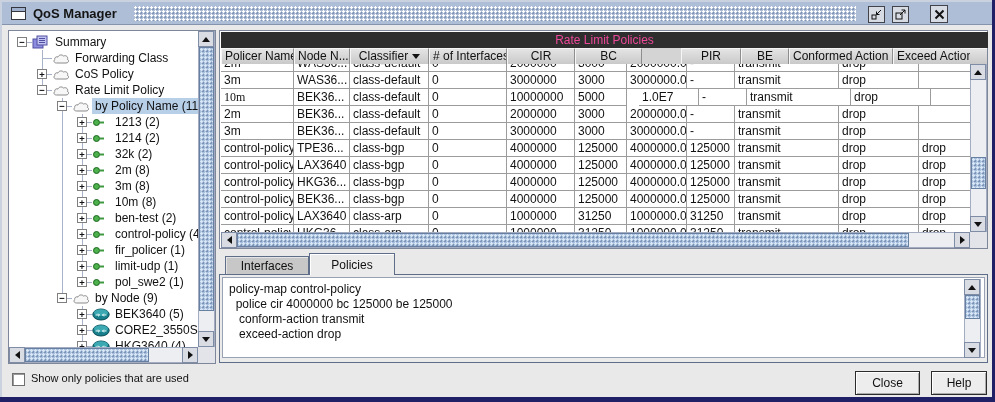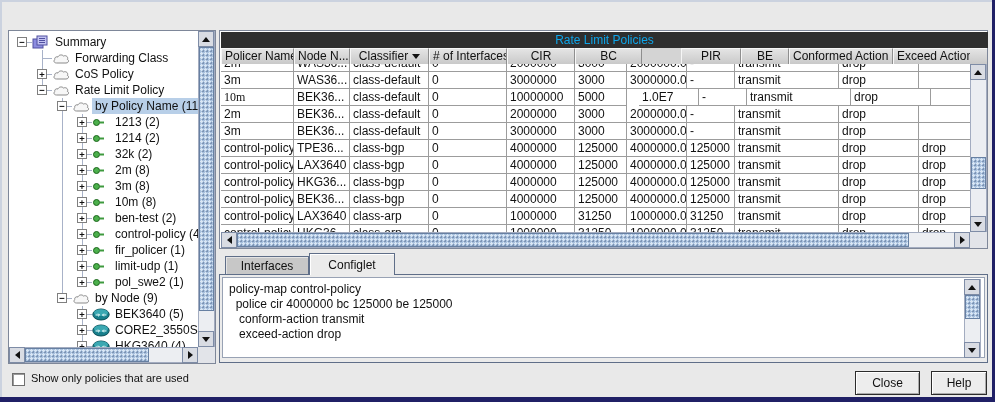--- a/index.html
+++ b/index.html
@@ -58,21 +58,21 @@
   .thumb{position:absolute;border:1px solid #6780A2;
     background-color:#A9C1DE;
     background-image:
       radial-gradient(circle at 1.5px 1.5px,#D9E6F4 1px,rgba(0,0,0,0) 1.4px),
       radial-gradient(circle at 3.5px 3.5px,#7D94B4 1px,rgba(0,0,0,0) 1.4px);
     background-size:4px 4px;}
   .corner{position:absolute;background:#E2E4E9;}
 
   
   .tablepanel{left:219px;top:30px;width:769px;height:219px;}
-  .tband{position:absolute;left:1px;top:1px;width:767px;height:16px;background:#2E2E2E;color:#0ea5e9;
+  .tband{position:absolute;left:1px;top:1px;width:767px;height:16px;background:#2E2E2E;color:#ec4899;
     font-size:12px;text-align:center;line-height:16px;}
   .theadvp{position:absolute;left:1px;top:17px;width:749px;height:16px;overflow:hidden;background:#D4D4D4;}
   .thead{display:flex;width:780px;}
   .hcell{flex:none;height:16px;background:linear-gradient(#E4E4E4,#C9C9C9);
     border-top:1px solid #F6F6F6;border-left:1px solid #F6F6F6;border-right:1px solid #8E8E8E;
     font-size:12px;line-height:14px;color:#111;padding:0 3px;overflow:hidden;white-space:nowrap;}
   .hcell.c{text-align:center;}
   .sortarrow{display:inline-block;margin-left:4px;width:0;height:0;border-left:4px solid transparent;border-right:4px solid transparent;border-top:5px solid #111;vertical-align:middle;}
   .headcorner{position:absolute;left:750px;top:17px;width:17px;height:16px;background:linear-gradient(#E4E4E4,#C9C9C9);border-top:1px solid #F6F6F6;}
   .tbodyvp{position:absolute;left:1px;top:33px;width:749px;height:168px;overflow:hidden;background:#fff;}
@@ -99,20 +99,42 @@
     font-family:"Liberation Sans",sans-serif;font-size:12px;color:#111;
     box-shadow:inset 1px 1px 0 #FFFFFF, inset -1px -1px 0 #ABABAB;}
 </style>
 </head>
 <body>
 
 <div class="window">
   <div class="frame-top"></div>
   <div class="frame-left"></div>
 
+  <div class="titlebar">
+    <span class="wicon"></span>
+    <span class="wtitle">QoS Manager</span>
+    <div class="ttex bumps"></div>
+    <div class="tbtn" style="left:866px;">
+      <svg width="13" height="13" viewBox="0 0 13 13">
+        <rect x="2" y="7" width="4" height="4" fill="none" stroke="#111"></rect>
+        <path d="M6.5 6.5 L11 2 M6.5 6.5 h3 M6.5 6.5 v-3" fill="none" stroke="#111"></path>
+      </svg>
+    </div>
+    <div class="tbtn" style="left:890px;">
+      <svg width="13" height="13" viewBox="0 0 13 13">
+        <rect x="2" y="5" width="6" height="6" fill="none" stroke="#111"></rect>
+        <path d="M6 7 L11 2 M11 2 h-3.5 M11 2 v3.5" fill="none" stroke="#111"></path>
+      </svg>
+    </div>
+    <div class="tbtn" style="left:928px;width:18px;height:18px;top:3px;">
+      <svg width="11" height="11" viewBox="0 0 11 11">
+        <path d="M1.5 1.5 L9.5 9.5 M9.5 1.5 L1.5 9.5" stroke="#111" stroke-width="2"></path>
+      </svg>
+    </div>
+  </div>
 
   <div class="panel treepanel">
     <div class="treeview" id="tree">
         <div class="trow">
           <span class="tcell tnode">
             <span class="hl"></span>
             <span class="thandle">−</span>
           </span>
           <span class="ticon">
             <svg width="16" height="14" viewBox="0 0 16 14">
@@ -622,21 +644,21 @@
         </div>
     </div>
     <div class="corner" style="left:750px;top:201px;width:17px;height:16px;"></div>
   </div>
 
   <div class="tabpanel">
     <div class="tab tab-inactive">
       <span>Interfaces</span>
     </div>
     <div class="tab tab-active">
-      <span>Configlet</span>
+      <span>Policies</span>
     </div>
     <div class="tabcontent">
       <div class="cfgbox">
         <div class="cfg" id="configlet"><div class="cline">policy-map control-policy</div><div class="cline">  police cir 4000000 bc 125000 be 125000</div><div class="cline">   conform-action transmit</div><div class="cline">   exceed-action drop</div></div>
         <div class="sb" style="right:3px;top:1px;width:17px;height:79px;">
           <div class="sbtn" style="left:-1px;top:-1px;">
               <span class="tri-u"></span>
             </div>
           <div class="thumb" style="left:0;top:15px;width:15px;height:24px;"></div>
           <div class="sbtn" style="left:-1px;bottom:-1px;">

